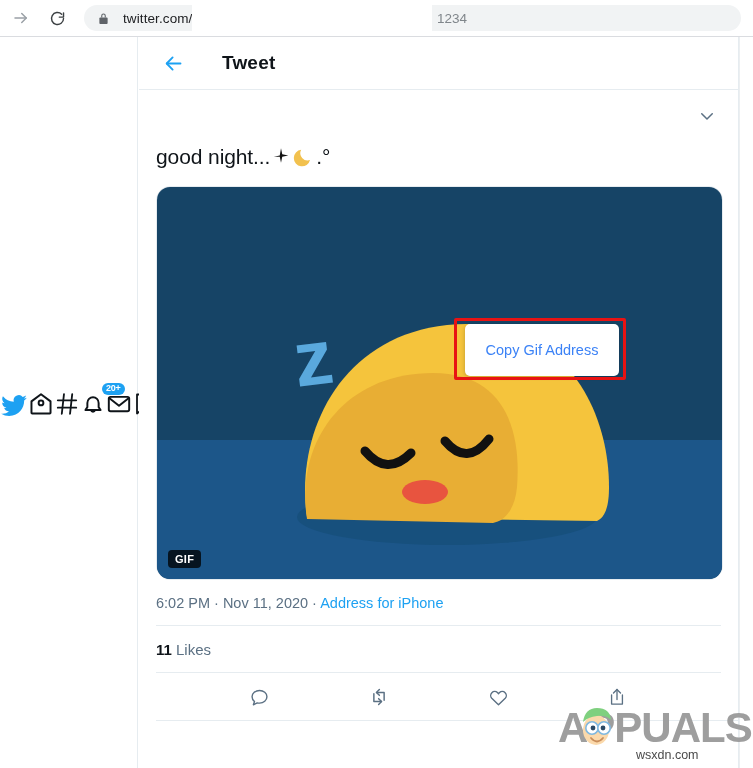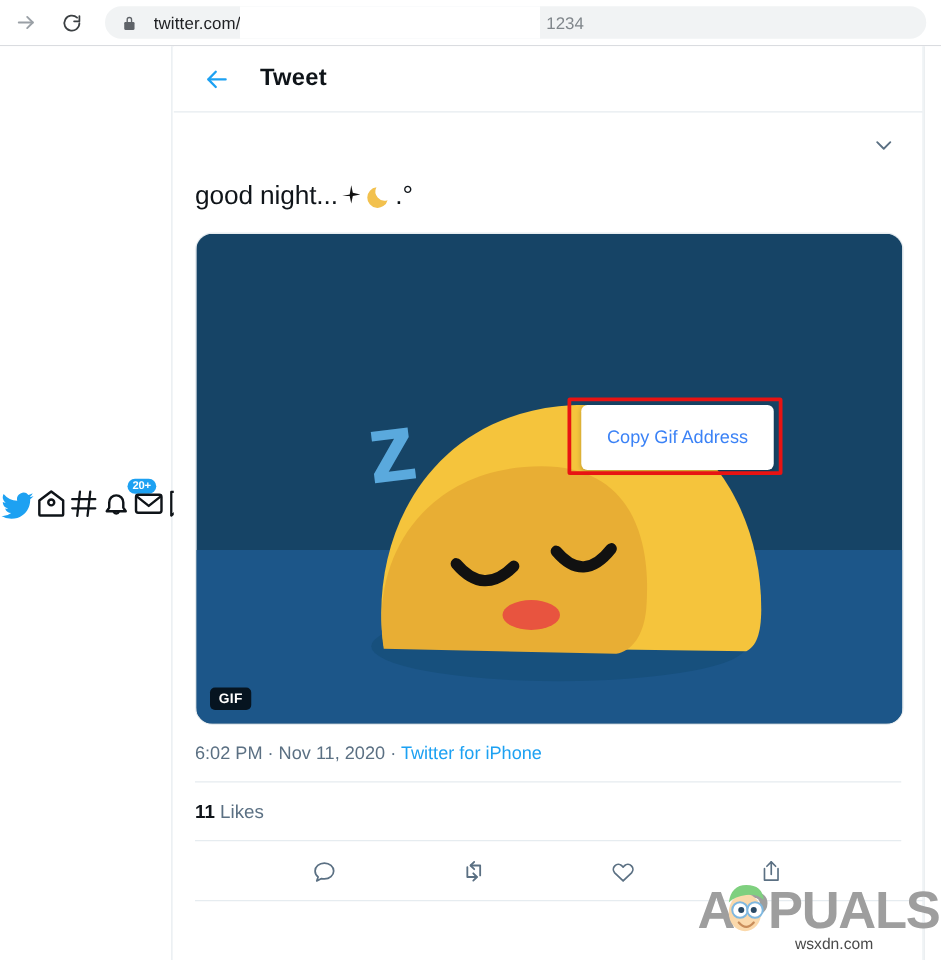--- a/index.html
+++ b/index.html
@@ -81,21 +81,21 @@
     width: 600px; height: 731px; background: #fff;
     border-right: 1px solid #e6ecf0;
   }
   .tweet-header {
     height: 53px; display: flex; align-items: center;
     border-bottom: 1px solid #e6ecf0;
     padding-left: 17px;
   }
   .back-arrow { width: 34px; height: 34px; display:flex; align-items:center; justify-content:center; }
   .tweet-title {
-    margin-left: 18px; font-size: 19px; font-weight: bold;
+    margin-left: 32px; font-size: 19px; font-weight: bold;
     color: #0f1419; letter-spacing: 0.2px;
   }
 
   .tweet-body { padding: 0 17px; position: relative; }
   .caret-row { height: 52px; position: relative; }
   .caret-down {
     position: absolute; right: 4px; top: 16px;
     width: 20px; height: 20px; display:flex; align-items:center; justify-content:center;
   }
   .tweet-text {
@@ -366,21 +366,21 @@
 
         <div class="gif-badge">GIF</div>
 
         <div class="ctx-menu">
           <span>Copy Gif Address</span>
         </div>
         <div class="annot-box"></div>
       </div>
 
       <div class="meta-row">
-        <span>6:02 PM</span><span> · </span><span>Nov 11, 2020</span><span> · </span><span class="src">Twitter for iPhone</span>
+        <span>6:02 PM</span><span> · </span><span>Nov 11, 2020</span><span> · </span><span class="src">Address for iPhone</span>
       </div>
 
       <div class="likes-row">
         <b>11</b>
         <span>Likes</span>
       </div>
 
       <div class="actions-row">
         <div class="act-btn">
           <svg width="21" height="21" viewBox="0 0 24 24" fill="none" stroke="#5b7083" stroke-width="1.6" stroke-linejoin="round">

